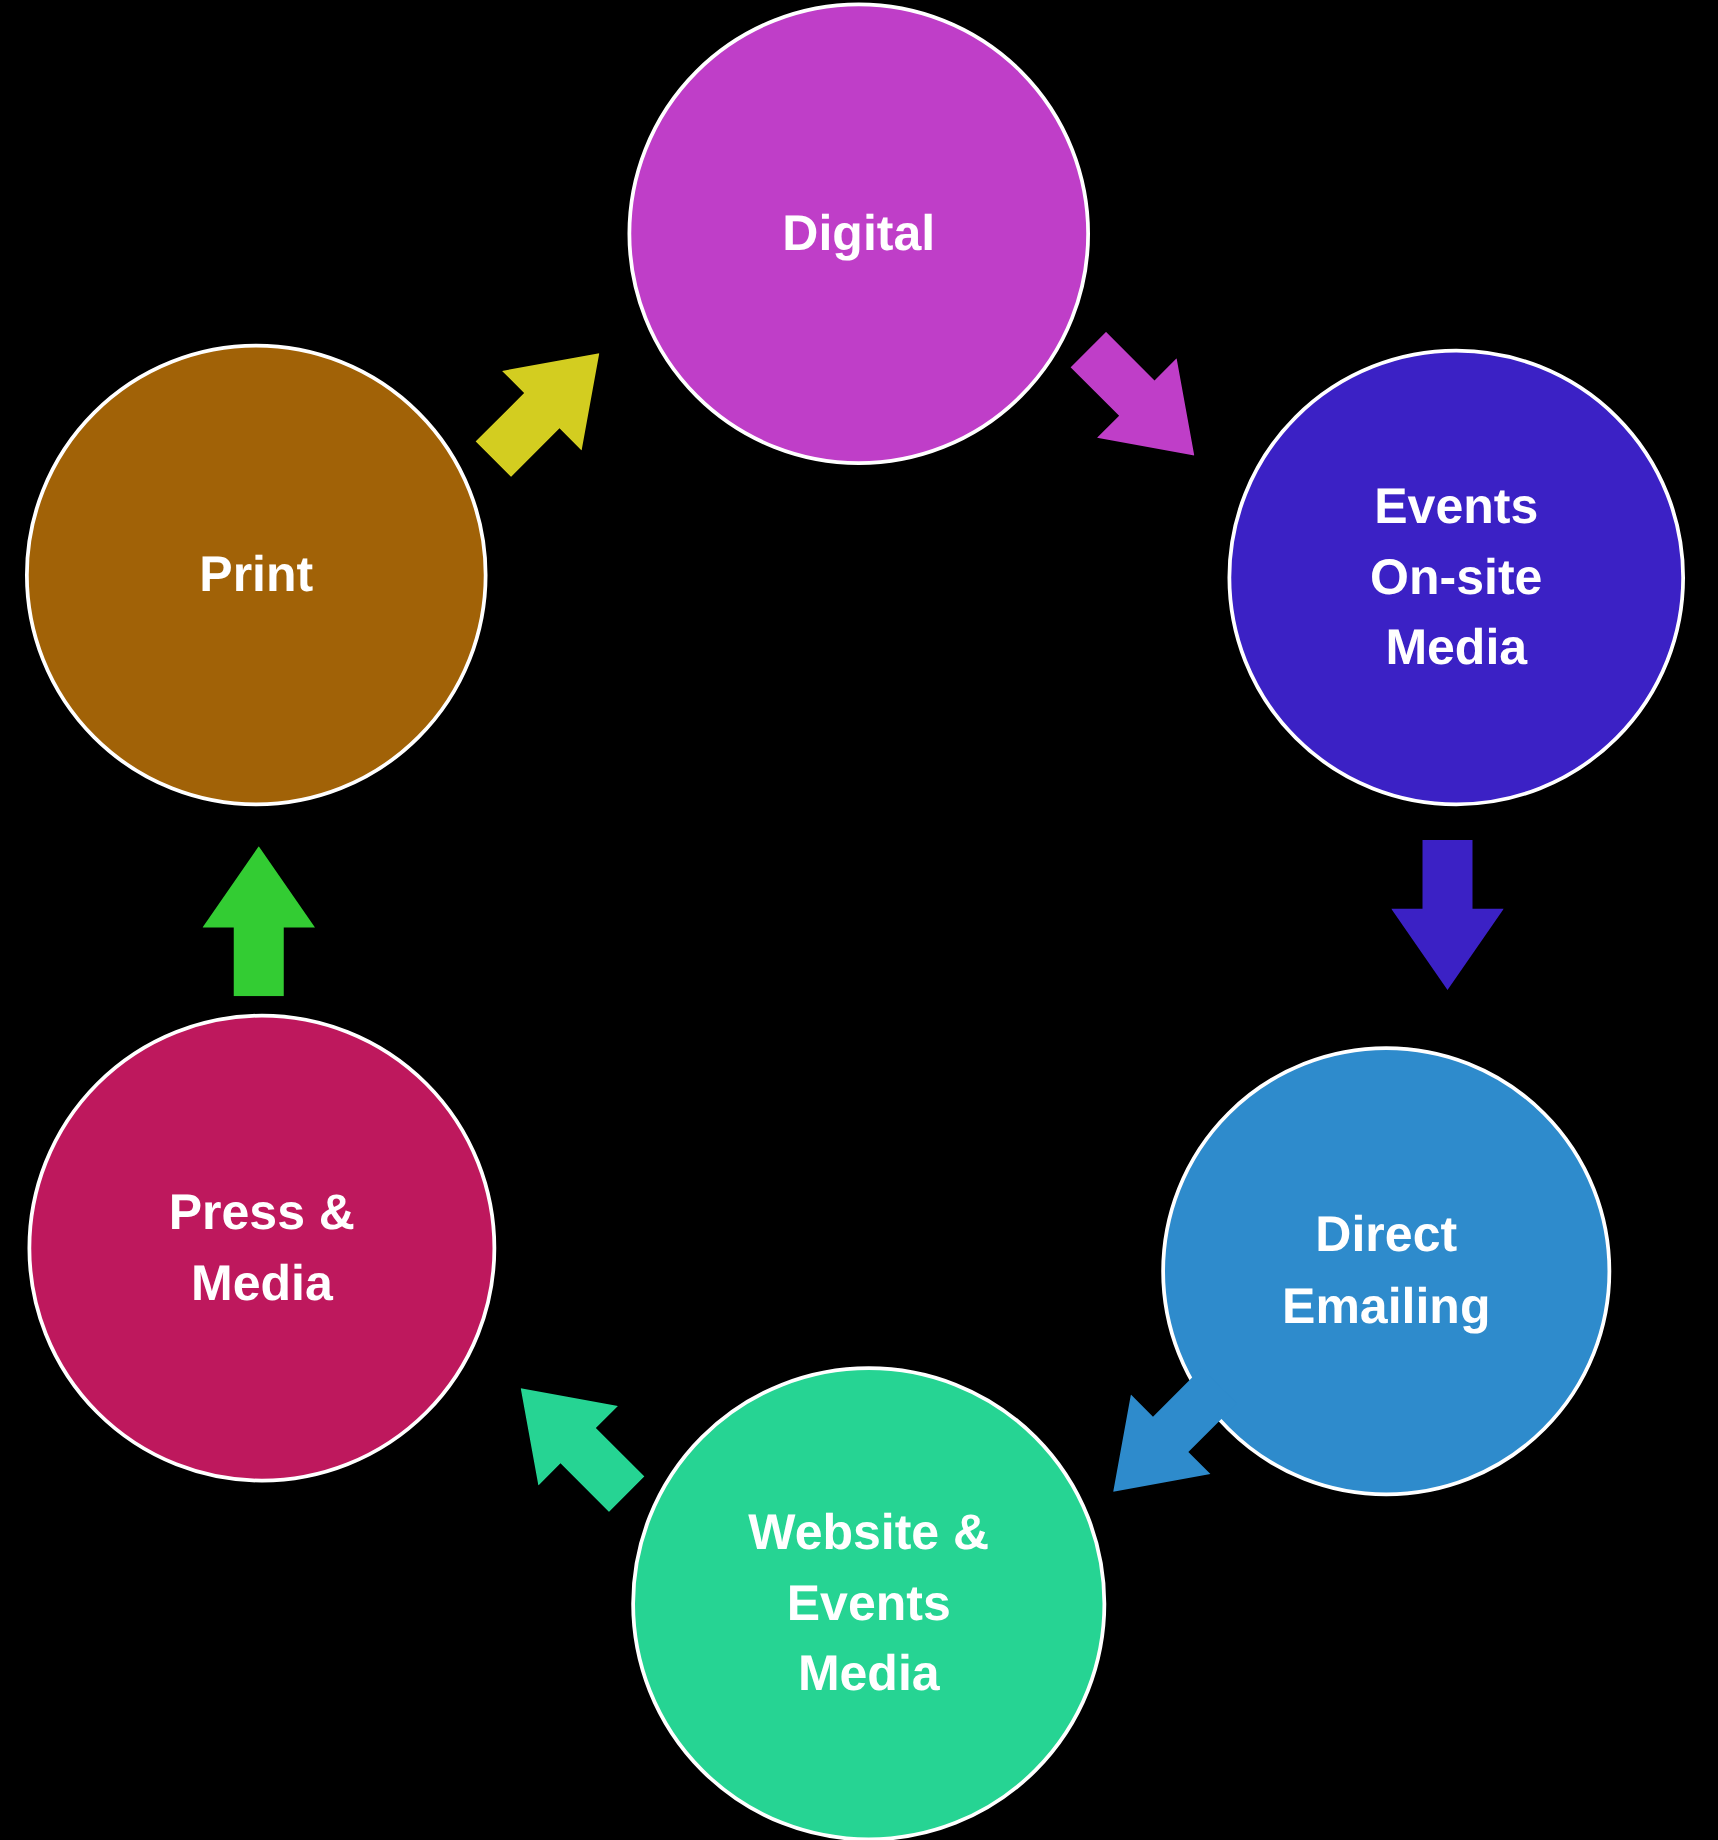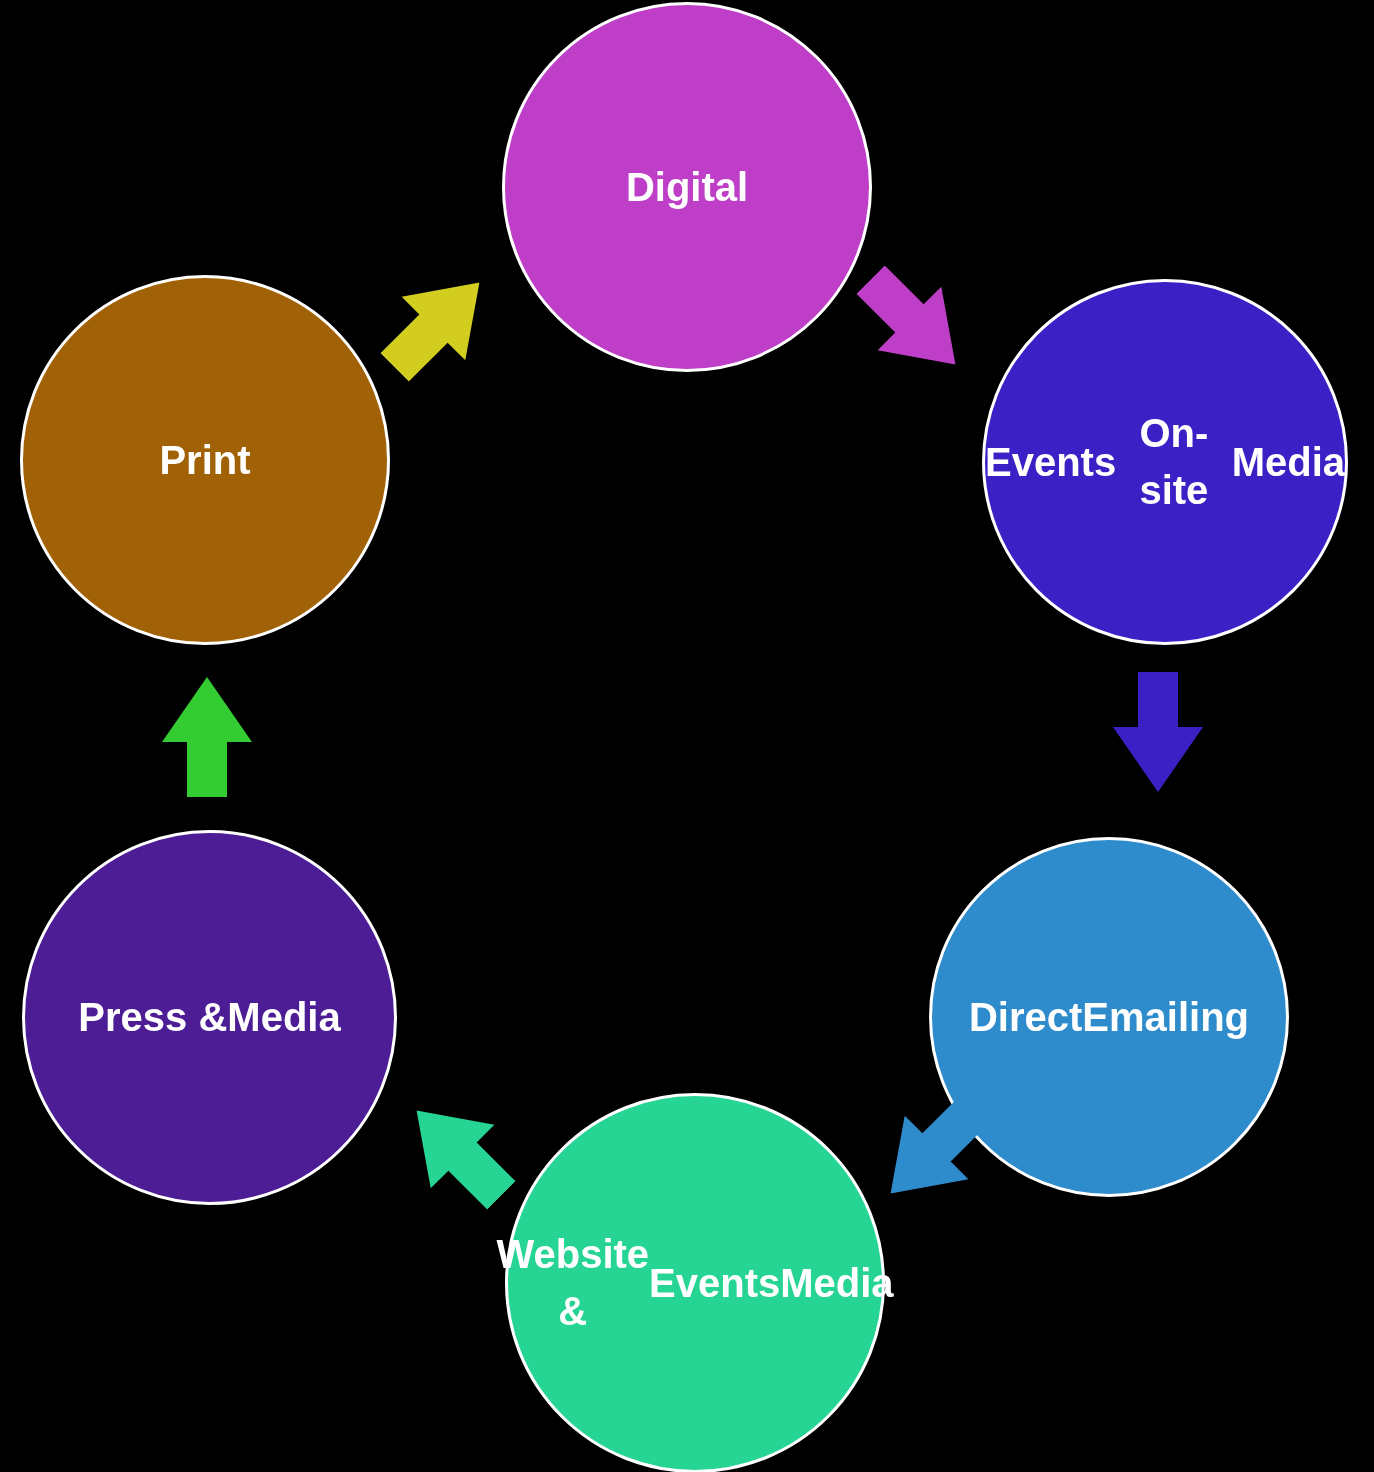--- a/index.html
+++ b/index.html
@@ -27,20 +27,21 @@
     align-items: center;
     justify-content: center;
     text-align: center;
   }
   .label {
     color: #ffffff;
     font-weight: 700;
     font-size: 40px;
     line-height: 1.42;
     display: flex;
+    flex-direction: column;
     align-items: center;
   }
   .arrow {
     position: absolute;
     transform-origin: center center;
   }
 </style>
 </head>
 <body>
 
@@ -68,21 +69,21 @@
   </div>
 
   <div class="node" style="left: 505px; top: 1093px; width: 380px; height: 380px; background: rgb(38, 212, 147);">
     <div class="label">
       <span>Website &amp;</span>
       <span>Events</span>
       <span>Media</span>
     </div>
   </div>
 
-  <div class="node" style="left: 22px; top: 830px; width: 375px; height: 375px; background: #4c1d95;">
+  <div class="node" style="left: 22px; top: 811px; width: 375px; height: 375px; background: #be185d;">
     <div class="label">
       <span>Press &amp;</span>
       <span>Media</span>
     </div>
   </div>
 
   <div class="node" style="left: 20px; top: 275px; width: 370px; height: 370px; background: #a16207;">
     <div class="label">
       <span>Print</span>
     </div>

